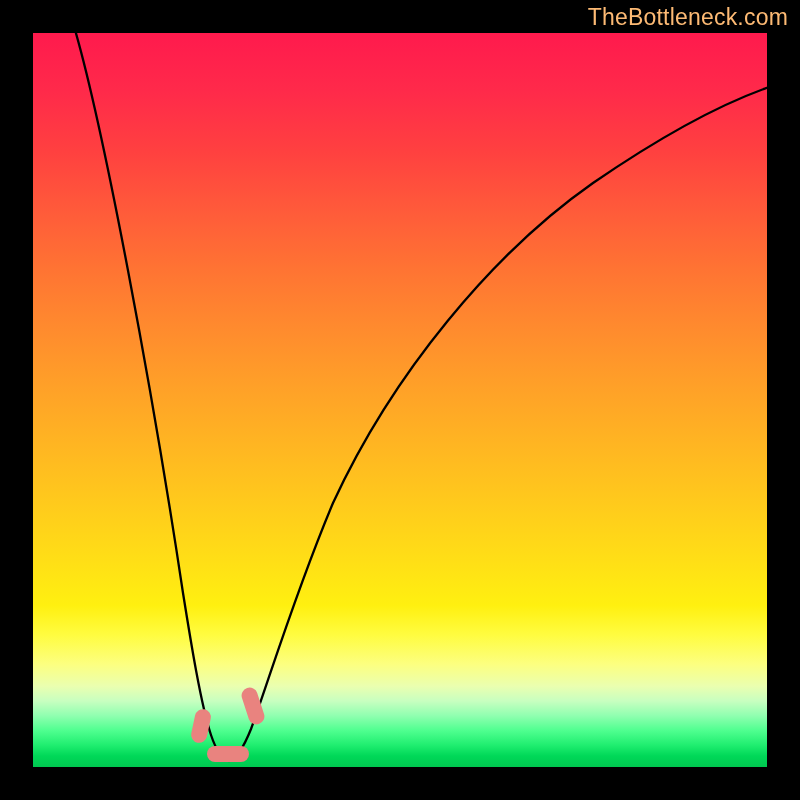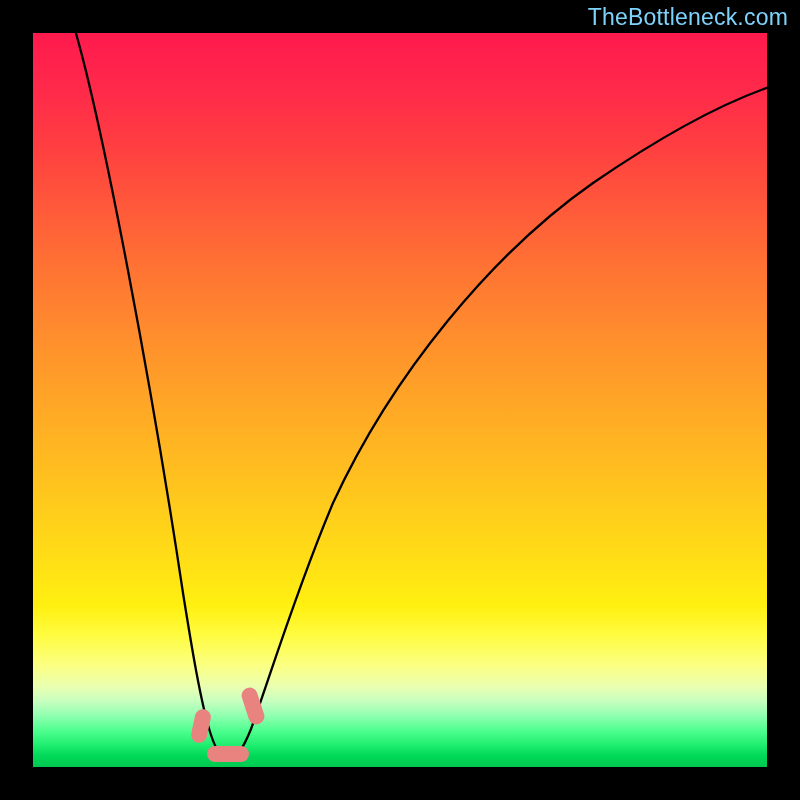--- a/index.html
+++ b/index.html
@@ -43,21 +43,21 @@
       #50ff90 95%,
       #20ee70 97%,
       #00d858 98.5%,
       #00c850 100%
     );
   }
   .watermark {
     position: absolute;
     top: 4px;
     right: 12px;
-    color: #7dd3fc;
+    color: #fdba74;
     font-size: 23px;
     letter-spacing: 0.2px;
     font-weight: 400;
     text-align: center;
   }
   svg.curve {
     position: absolute;
     inset: 0;
   }
   .highlight {

